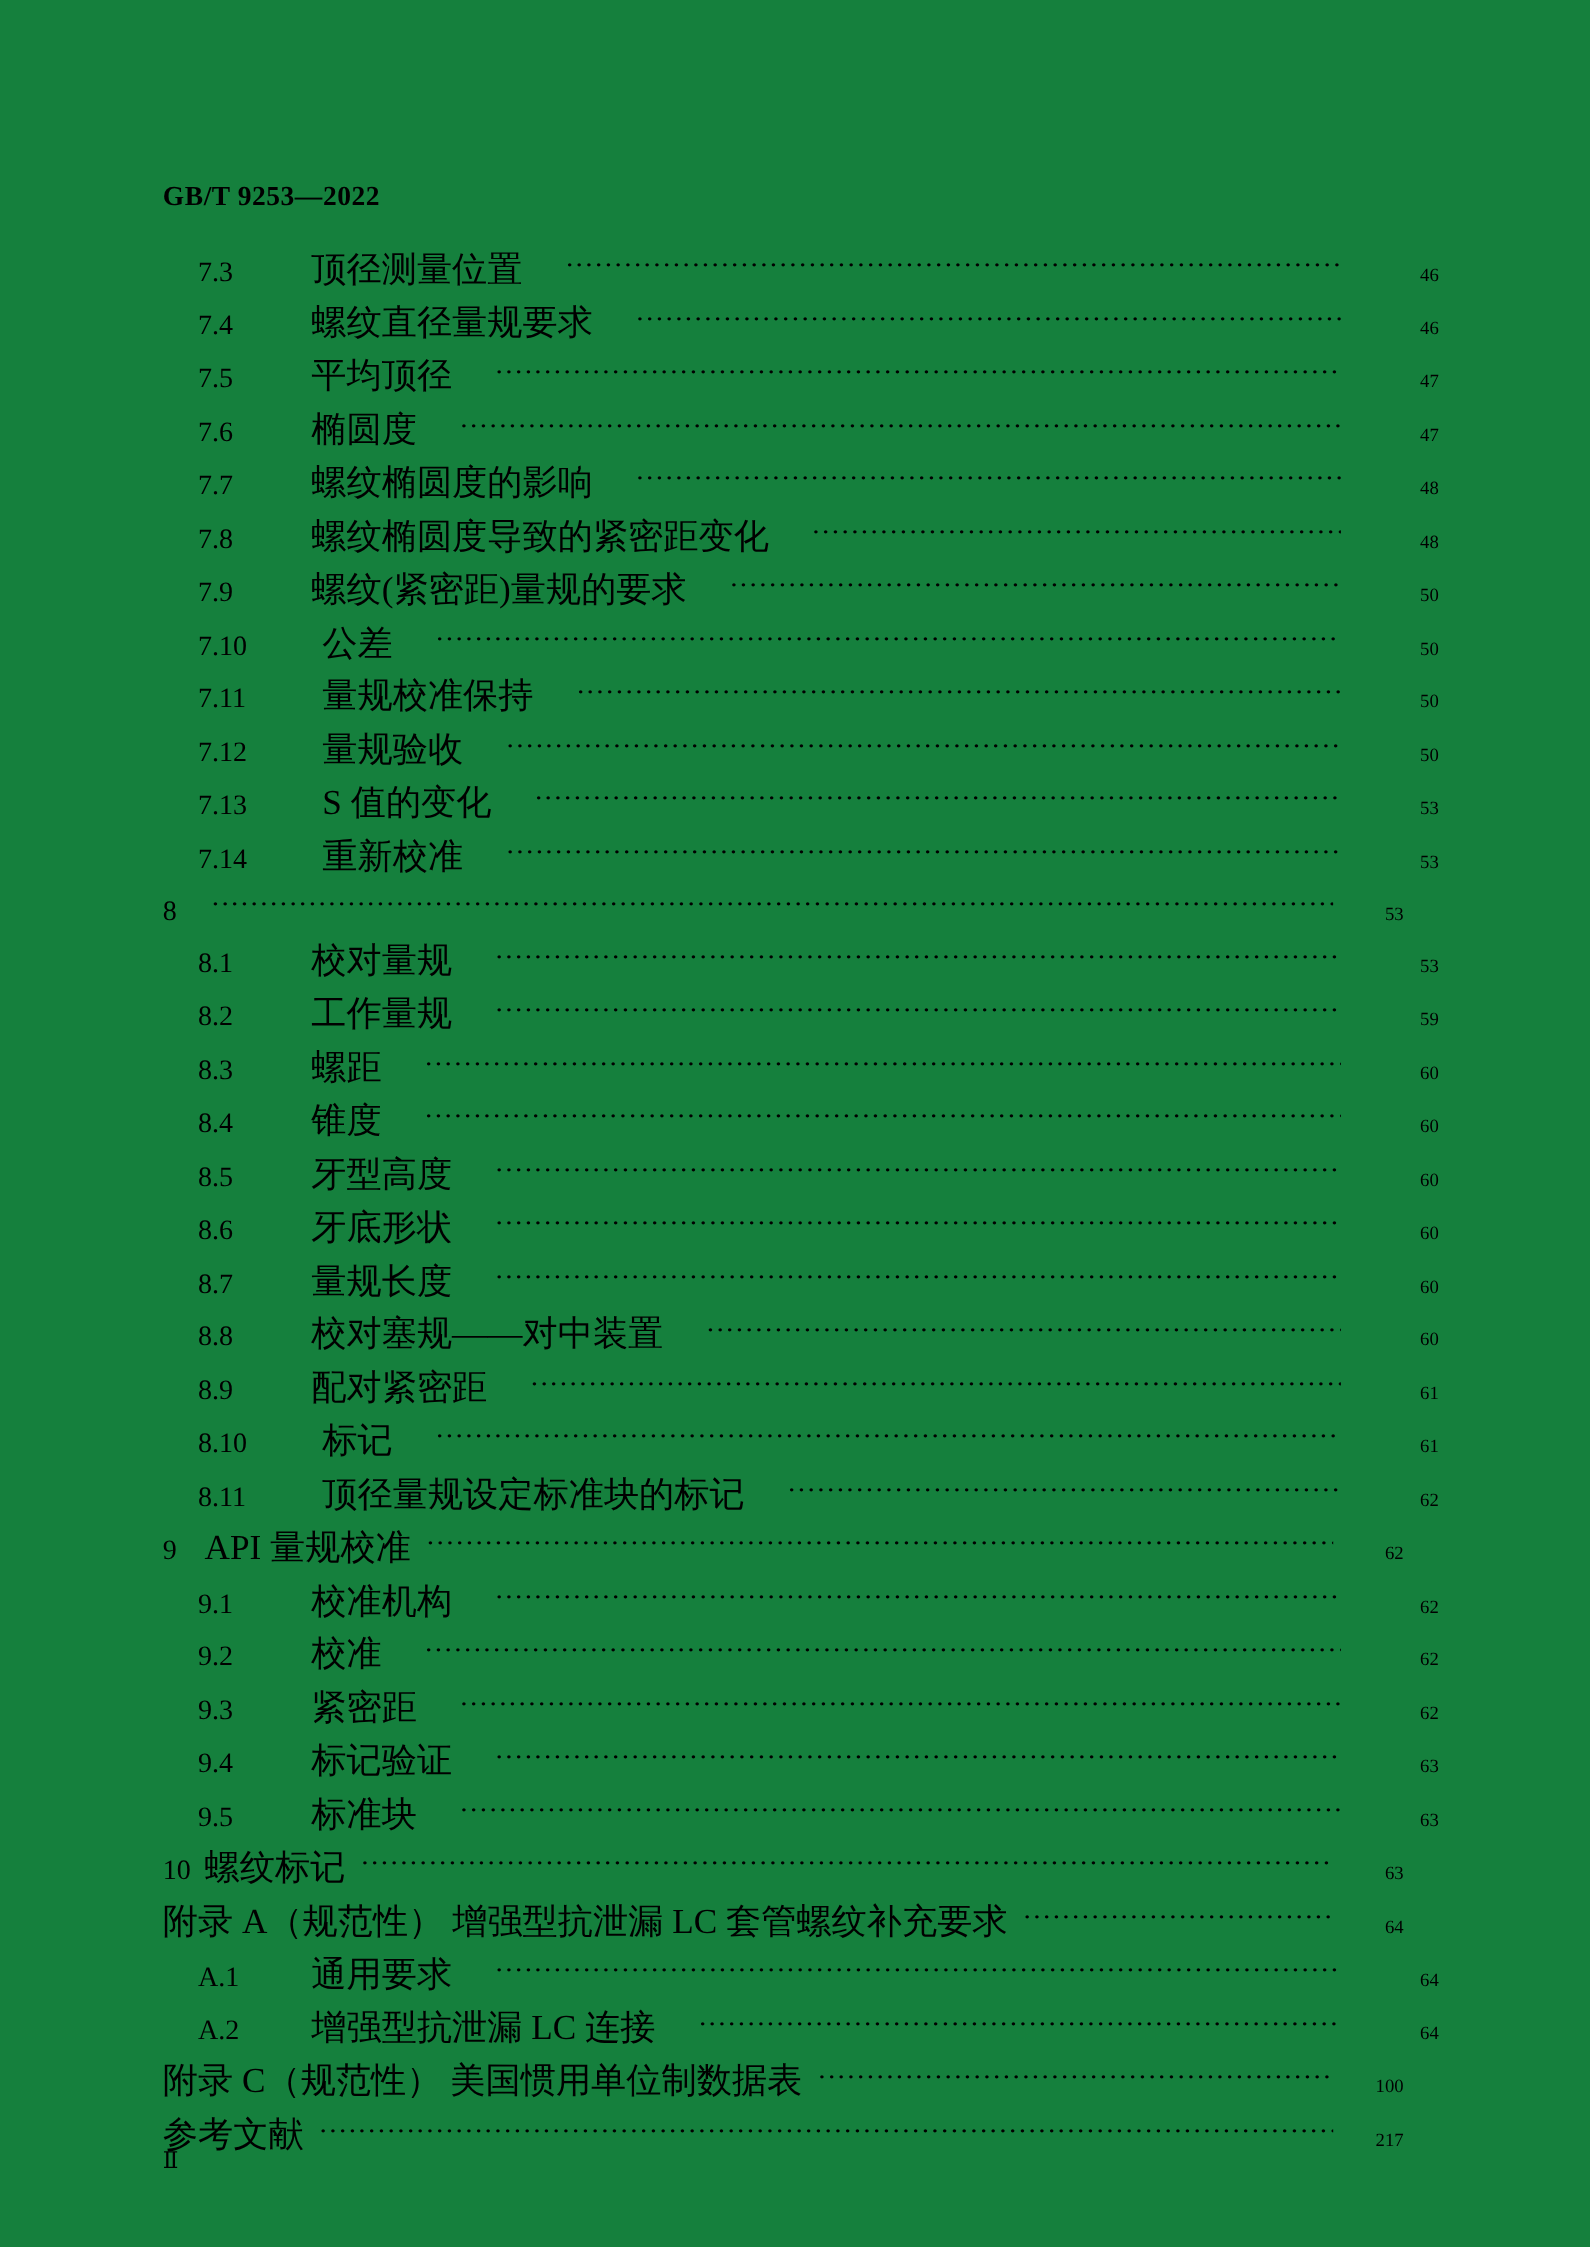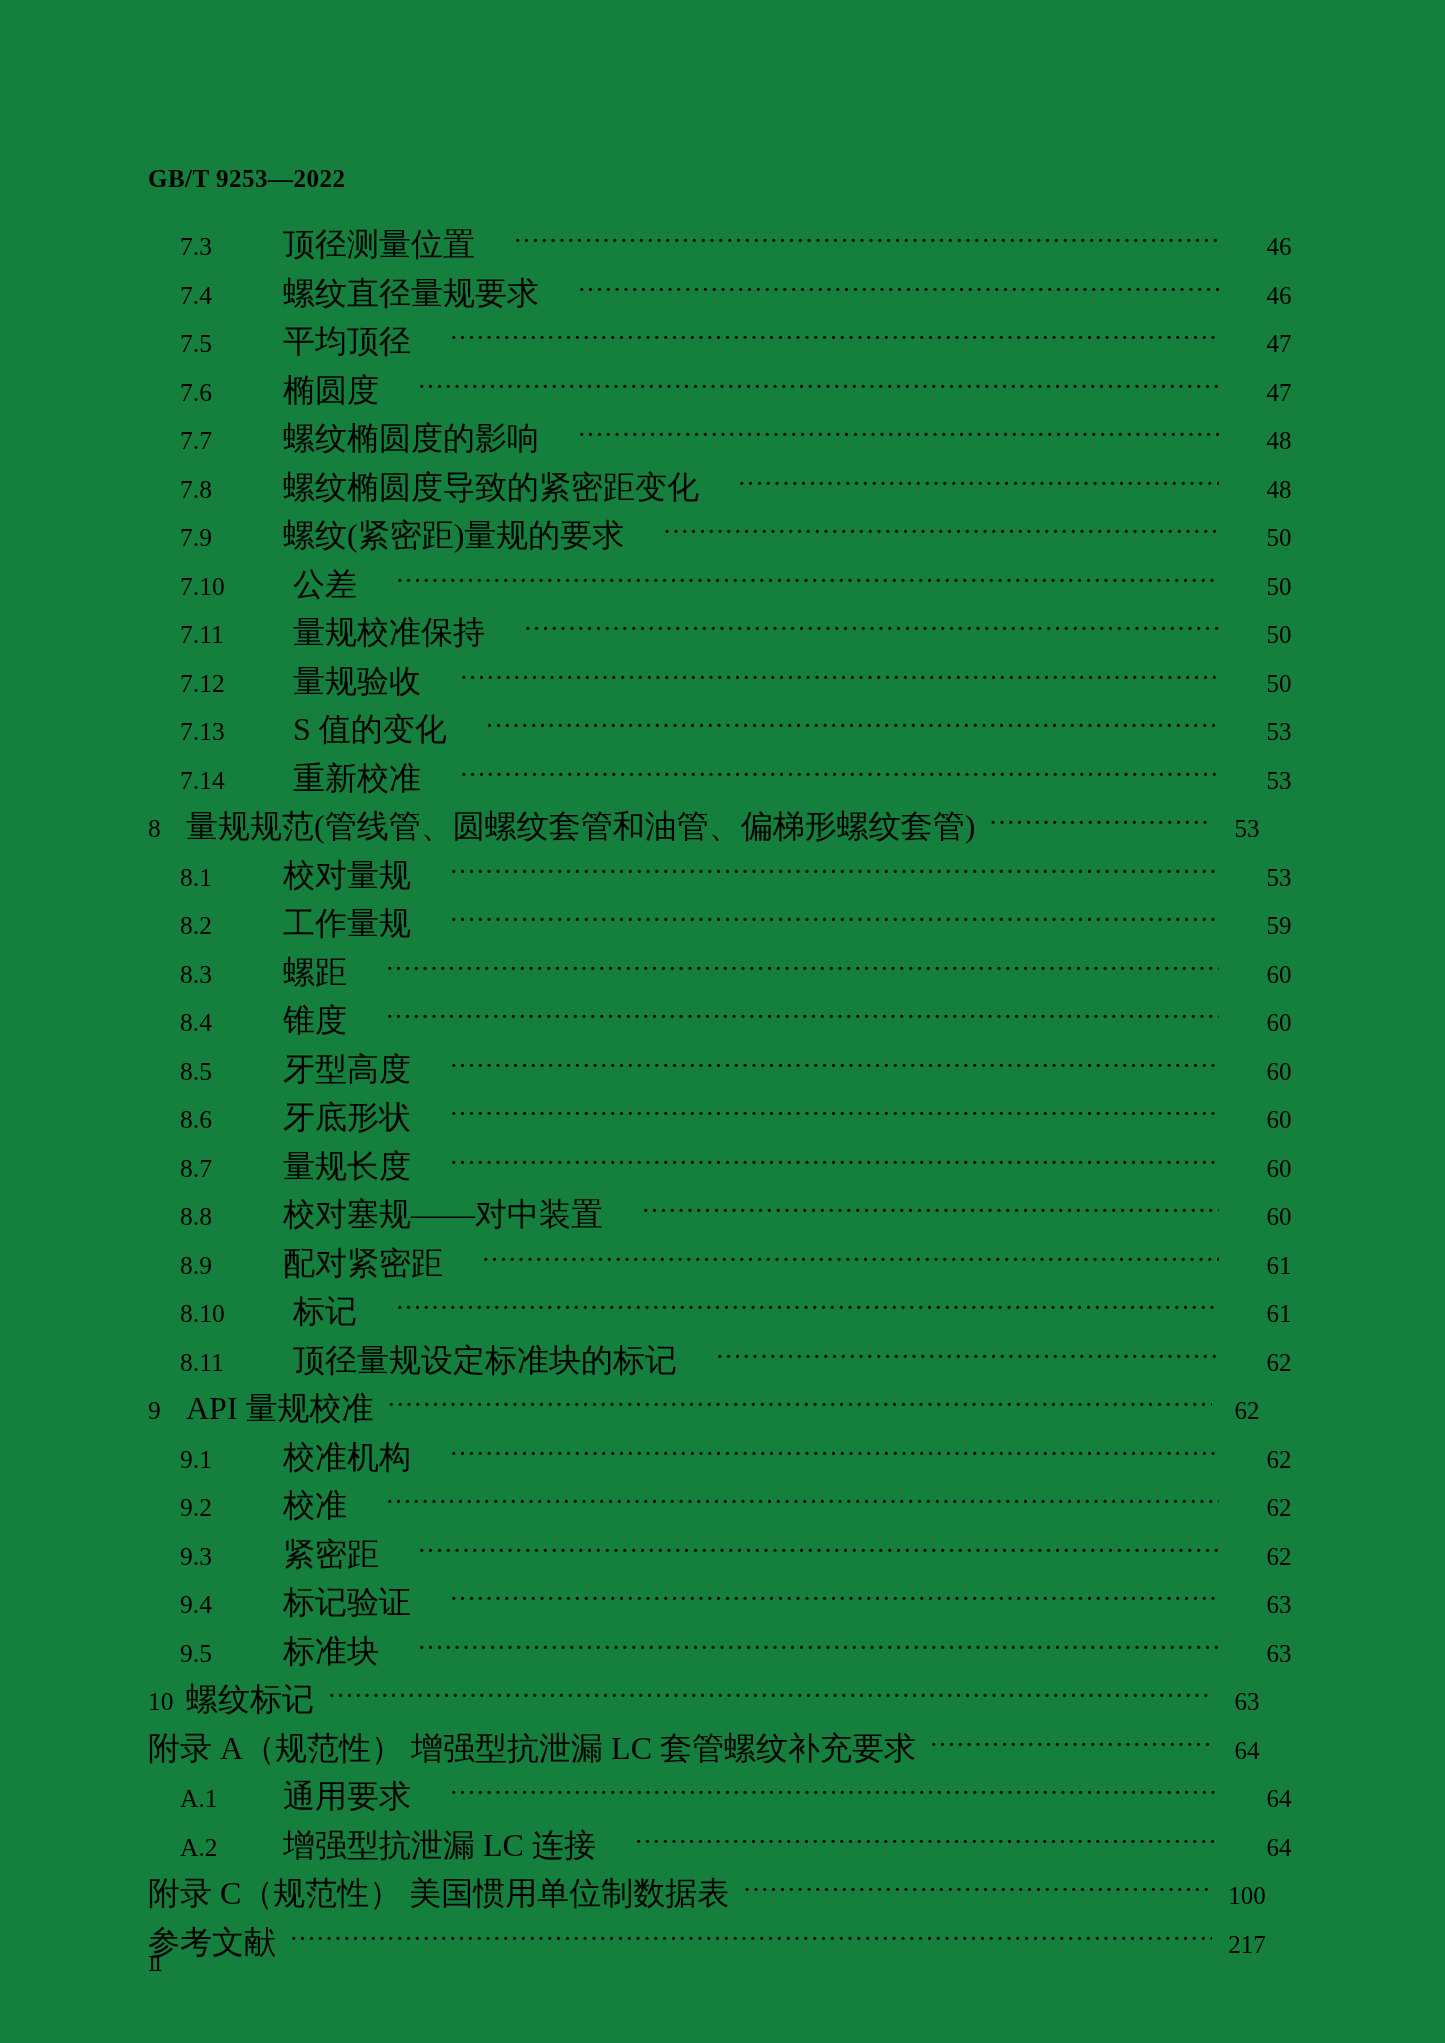--- a/index.html
+++ b/index.html
@@ -78,23 +78,23 @@
     bottom: 0.08em;
     font-family: "DejaVu Serif", "Liberation Serif", serif;
     font-size: 24px;
     letter-spacing: 1.2px;
     white-space: nowrap;
     color: #000;
   }
   .pageno {
     flex: 0 0 auto;
     width: 58px;
-    text-align: center;
-    font-family: "Liberation Serif", "DejaVu Serif", serif;
-    font-size: 25px;
+    text-align: right;
+    font-family: "Liberation Serif", "DejaVu Serif", serif;
+    font-size: 17px;
   }
 
   .folio {
     position: absolute;
     left: 148px;
     top: 1952px;
     font-family: "Liberation Serif", "DejaVu Serif", serif;
     font-size: 21px;
   }
 </style>
@@ -173,21 +173,20 @@
         <span class="pageno">53</span>
       </div>
       <div class="toc-row lvl-1">
         <span class="num num-w-sub-l">7.14</span>
         <span class="title">重新校准</span>
         <span class="leader"></span>
         <span class="pageno">53</span>
       </div>
       <div class="toc-row lvl-0">
         <span class="num num-w-sec">8</span>
-        <span class="title">量规规范(管线管、圆螺纹套管和油管、偏梯形螺纹套管)</span>
         <span class="leader"></span>
         <span class="pageno">53</span>
       </div>
       <div class="toc-row lvl-1">
         <span class="num num-w-sub">8.1</span>
         <span class="title">校对量规</span>
         <span class="leader"></span>
         <span class="pageno">53</span>
       </div>
       <div class="toc-row lvl-1">

